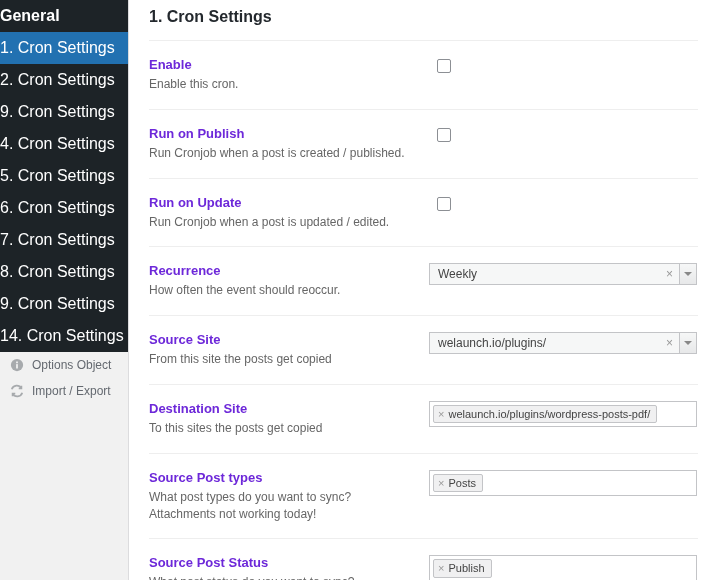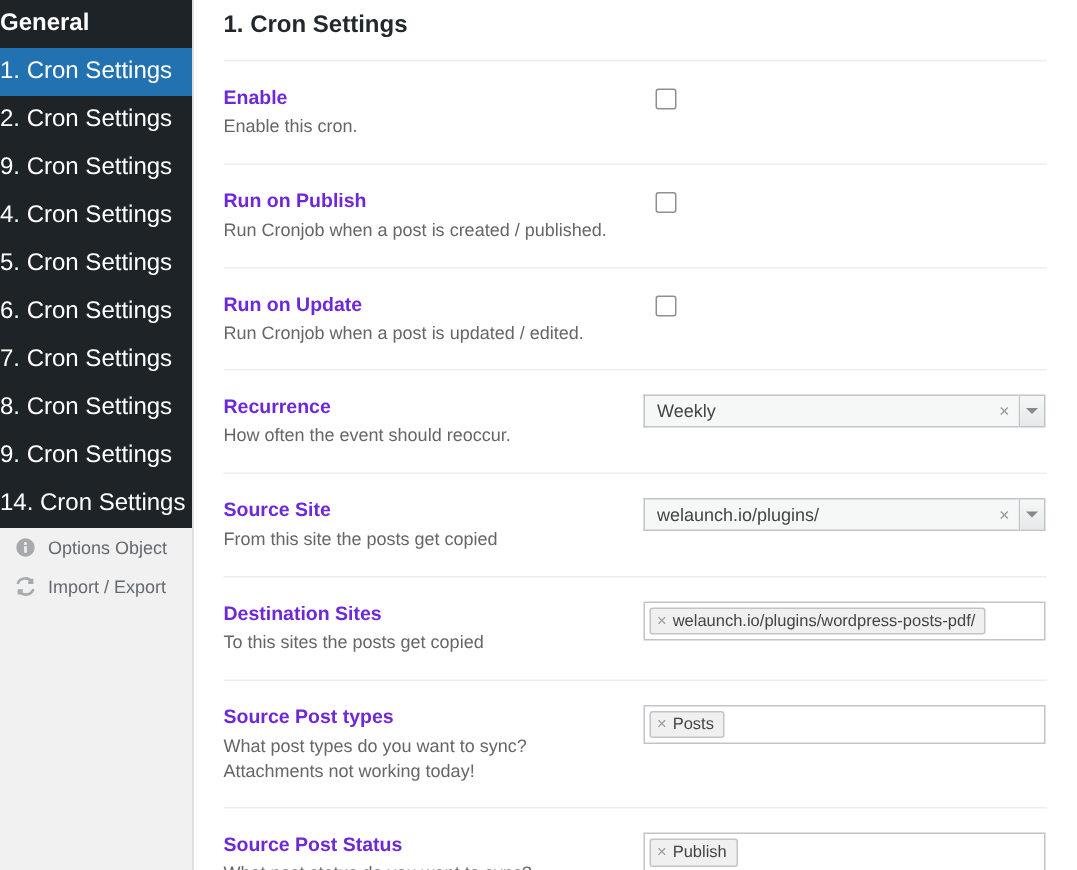--- a/index.html
+++ b/index.html
@@ -129,21 +129,21 @@
             <span>welaunch.io/plugins/</span>
             <span class="select-clear">×</span>
           </div>
           <div class="select-arrow"></div>
         </div>
       </div>
     </div>
 
     <div class="field-row">
       <div class="field-label">
-        <div class="lbl-title">Destination Sites</div>
+        <div class="lbl-title">Destination Site</div>
         <div class="lbl-desc">To this sites the posts get copied</div>
       </div>
       <div class="field-ctrl">
         <div class="token-box">
           <span class="token">
               <span class="token-x">×</span>
               <span>welaunch.io/plugins/wordpress-posts-pdf/</span>
             </span>
         </div>
       </div>

